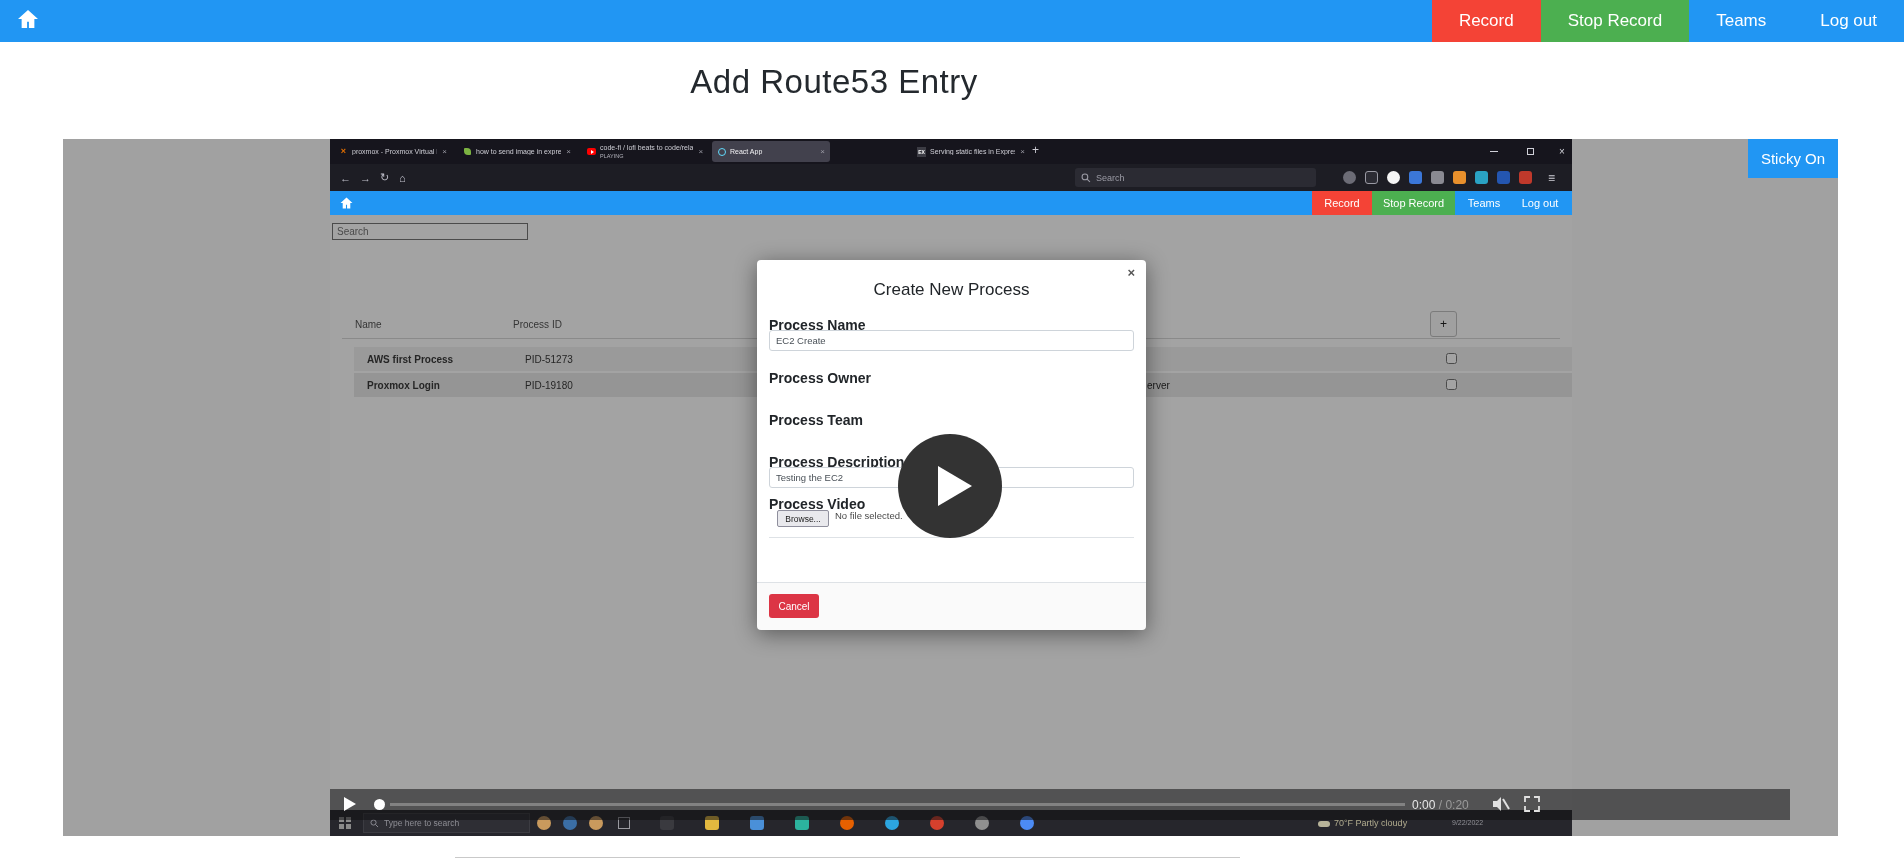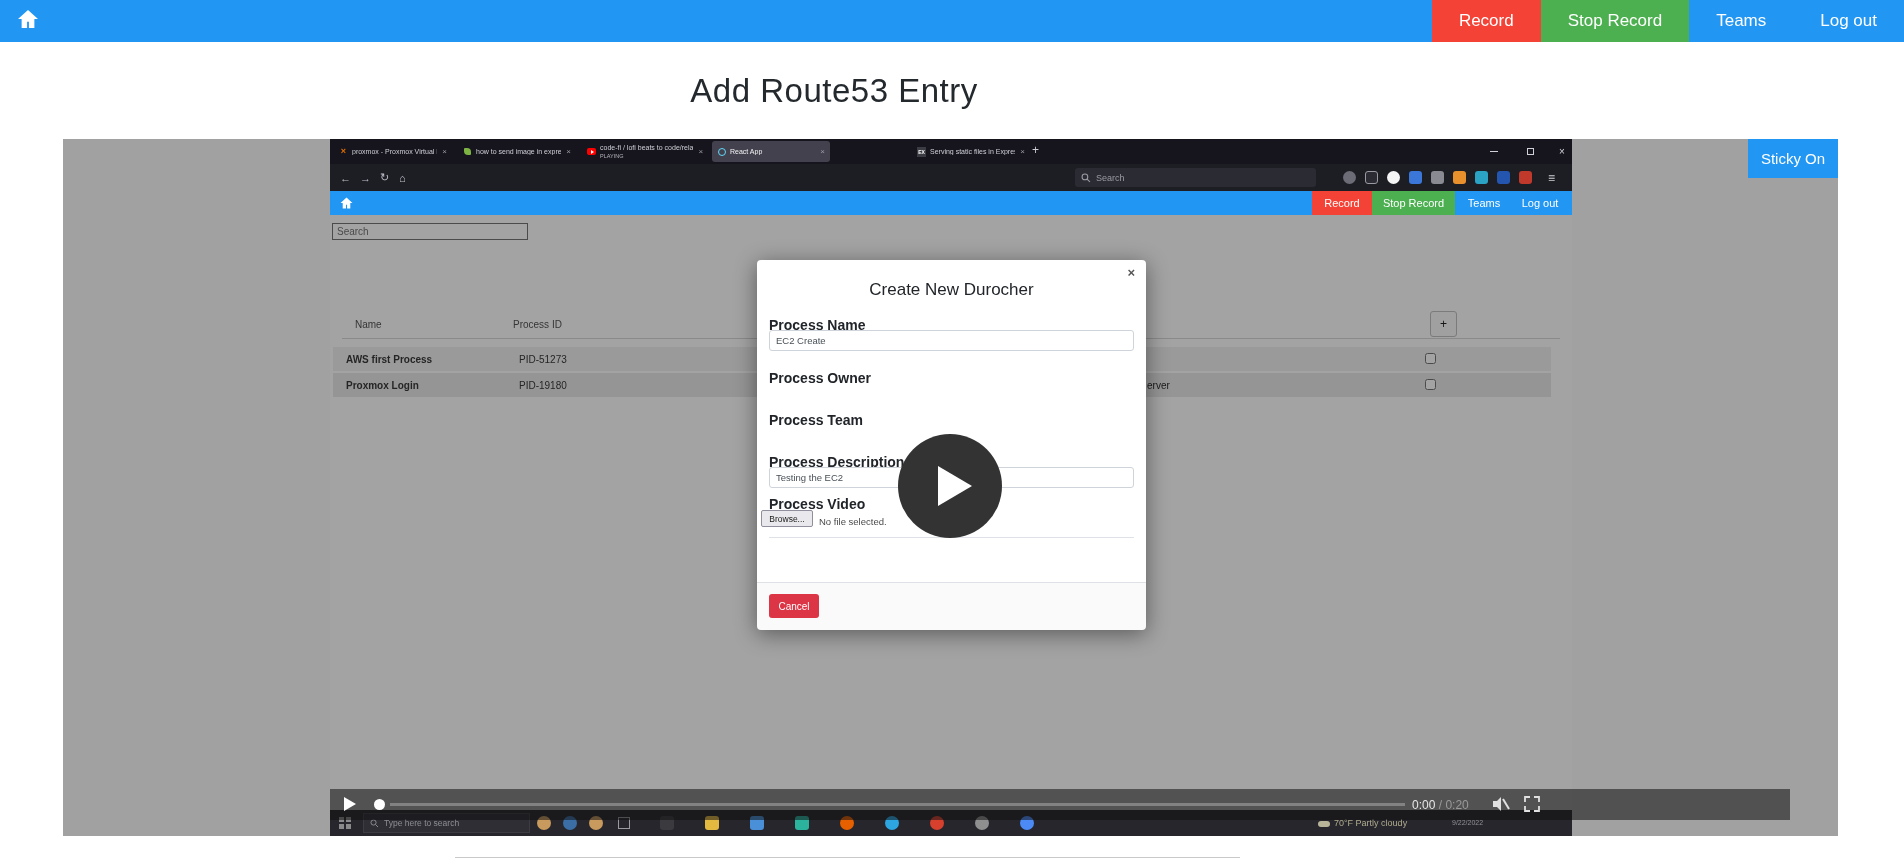--- a/index.html
+++ b/index.html
@@ -11,21 +11,21 @@
   
   .topbar { position:absolute; left:0; top:0; width:1904px; height:42px;
     background:#2196f3; display:flex; align-items:stretch; z-index:40; }
   .topbar .home-btn { display:flex; align-items:center; padding-left:17px; width:60px; cursor:pointer; }
   .nav-spacer { flex:1; }
   .nav-btn { display:flex; align-items:center; padding:0 27px; color:#fff;
     font-size:17px; border:none; background:transparent; cursor:pointer; }
   .nav-btn.red { background:#f44336; }
   .nav-btn.green { background:#4caf50; }
   .page-title { position:absolute; top:63px; left:0; width:1668px; text-align:center;
-    font-size:33px; font-weight:300; color:#24292e; letter-spacing:0.5px;margin-top:9px; }
+    font-size:33px; font-weight:300; color:#24292e; letter-spacing:0.5px; }
 
   
   .stage { position:absolute; left:63px; top:139px; width:1775px; height:697px;
     background:#a1a1a1; z-index:1; }
   .sticky-btn { position:absolute; left:1685px; top:0; width:90px; height:39px;
     background:#2196f3; color:#fff; border:none; font-size:15px; z-index:30;
     font-family:"Liberation Sans",sans-serif; cursor:pointer; }
 
   
   .frame { position:absolute; left:267px; top:0; width:1242px; height:697px; background:#fff; }
@@ -82,44 +82,44 @@
   .content { position:absolute; left:0; top:76px; width:1242px; height:595px; background:#fff; }
   .app-search { position:absolute; left:2px; top:8px; width:196px; height:17px; border:1px solid #767676;
     background:#fff; font-size:10px; padding:0 4px; color:#333; font-family:"Liberation Sans",sans-serif; }
   .thead { position:absolute; left:12px; top:96px; width:1218px; height:28px; border-bottom:1px solid #d8d8d8;
     color:#555; font-size:10px; }
   .thead .c-name { position:absolute; left:13px; top:8px; }
   .thead .c-pid { position:absolute; left:171px; top:8px; }
   .plus-btn { position:absolute; left:1088px; top:0px; width:27px; height:26px; background:#fafafa;
     border:1px solid #c0c0c0; border-radius:3px; font-size:12px; color:#222;
     display:flex; align-items:center; justify-content:center; }
-  .trow { position:absolute; left:3px; width:1218px; height:24px; font-size:10px; color:#3a3a3a; }
+  .trow { position:absolute; left:24px; width:1218px; height:24px; font-size:10px; color:#3a3a3a; }
   .trow.r1 { top:132px; background:#f1f1f1; }
   .trow.r2 { top:158px; background:#e9e9e9; }
   .trow .r-name { position:absolute; left:13px; top:7px; font-weight:bold; }
-  .trow .r-pid { position:absolute; left:171px; top:7px;margin-left:15px; }
+  .trow .r-pid { position:absolute; left:171px; top:7px; }
   .trow .r-check { position:absolute; left:1092px; top:6px; width:11px; height:11px; }
   .fragment { position:absolute; left:817px; top:165px; font-size:10px; color:#2e2e2e; }
 
   .dim { position:absolute; left:0; top:76px; width:1242px; height:595px;
     background:rgba(0,0,0,0.36); z-index:5; }
 
   
   .modal { position:absolute; left:427px; top:121px; width:389px; height:370px; background:#fff;
     border-radius:4px; z-index:10; box-shadow:0 4px 22px rgba(0,0,0,0.45); font-size:9.5px; }
   .modal .mclose { position:absolute; right:11px; top:5px; font-size:13px; font-weight:bold; color:#555; }
   .modal .mtitle { position:absolute; left:0; top:20px; width:389px; text-align:center;
     font-size:17px; color:#212529; }
   .mlabel { position:absolute; left:12px; font-weight:bold; color:#212529; font-size:14px; }
   .minput { position:absolute; left:12px; width:365px; height:21px; border:1px solid #ced4da;
     border-radius:3px; font-size:9.5px; color:#495057; padding:0 6px; background:#fff;
     font-family:"Liberation Sans",sans-serif; }
   .l1{top:57px} .i1{top:70px} .l2{top:110px} .i2{top:123px}
   .l3{top:152px} .i3{top:165px} .l4{top:194px} .i4{top:207px} .l5{top:236px}
-  .filerow { position:absolute; left:4px; top:250px; display:flex; align-items:flex-end; }
+  .filerow { position:absolute; left:20px; top:250px; display:flex; align-items:flex-start; }
   .browse { width:52px; height:17px; background:#e9e9ed; border:1px solid #8f8f9d; border-radius:2px;
     font-size:8.5px; color:#1a1a1a; font-family:"Liberation Sans",sans-serif; }
   .nofile { font-size:9.5px; color:#4a4a4a; margin-left:6px; }
   .mdivider { position:absolute; left:12px; top:277px; width:365px; border-top:1px solid #dee2e6; }
   .create-btn { position:absolute; left:12px; top:286px; width:365px; height:23px; background:#28a745;
     color:#fff; border:none; border-radius:3px; font-size:11px; font-family:"Liberation Sans",sans-serif; }
   .mfooter { position:absolute; left:0; top:322px; width:389px; height:48px;
     border-top:1px solid #dee2e6; background:rgba(0,0,0,0.02); border-radius:0 0 4px 4px; }
   .cancel-btn { position:absolute; left:12px; top:11px; width:50px; height:24px; background:#dc3545;
     color:#fff; border:none; border-radius:3px; font-size:10px; font-family:"Liberation Sans",sans-serif; }
@@ -298,21 +298,21 @@
     <div class="dim"></div>
 
     <span class="cursor">
       <svg width="12" height="18" viewBox="0 0 12 18">
           <path d="M1 1 L1 14 L4.5 11 L7 17 L9 16 L6.5 10 L11 10 Z" fill="#fff" stroke="#000" stroke-width="1"></path>
         </svg>
     </span>
 
     <div class="modal">
       <span class="mclose">×</span>
-      <div class="mtitle">Create New Durocher</div>
+      <div class="mtitle">Create New Process</div>
       <span class="mlabel l1">Process Name</span>
       <input class="minput i1" value="EC2 Create" style="">
       <span class="mlabel l2">Process Owner</span>
       <span class="mlabel l3">Process Team</span>
       <span class="mlabel l4">Process Description</span>
       <input class="minput i4" value="Testing the EC2" style="">
       <span class="mlabel l5">Process Video</span>
       <div class="filerow">
         <button class="browse">Browse...</button>
         <span class="nofile">No file selected.</span>

